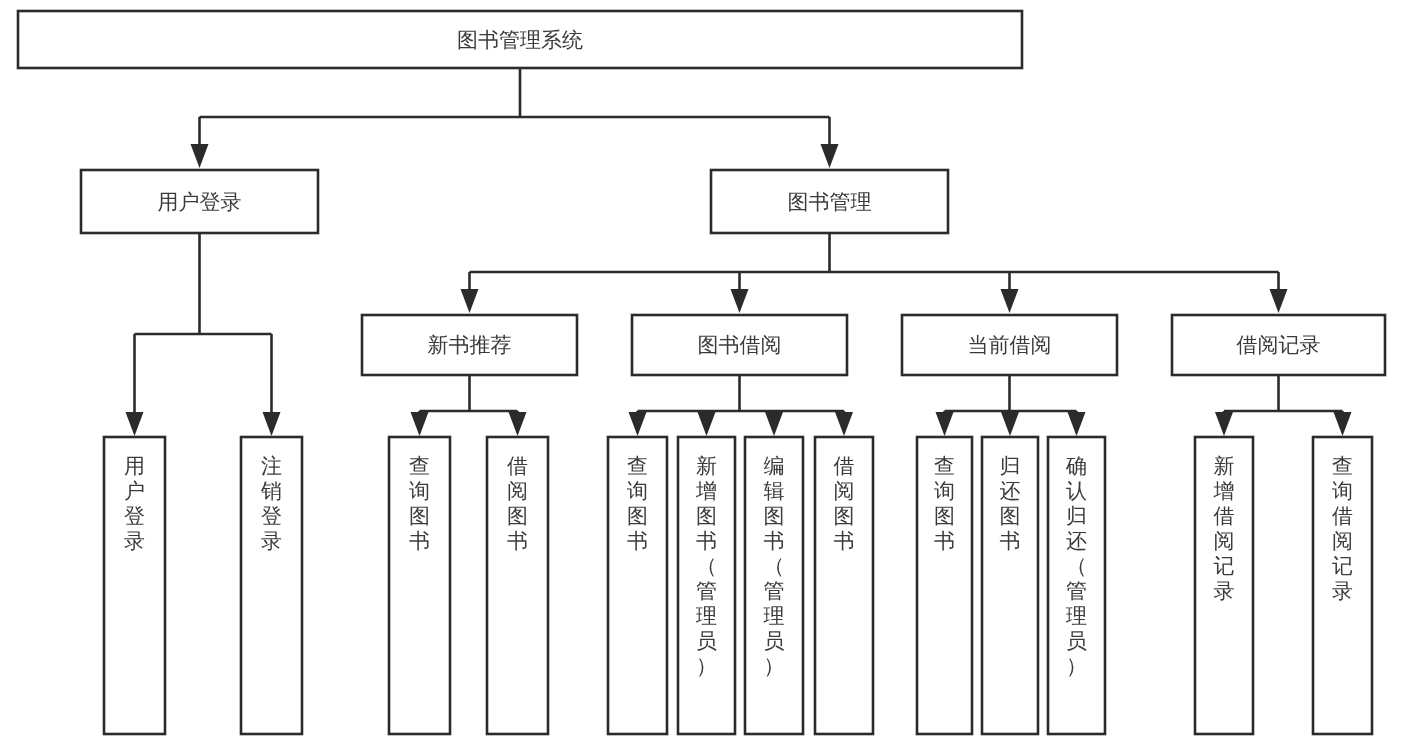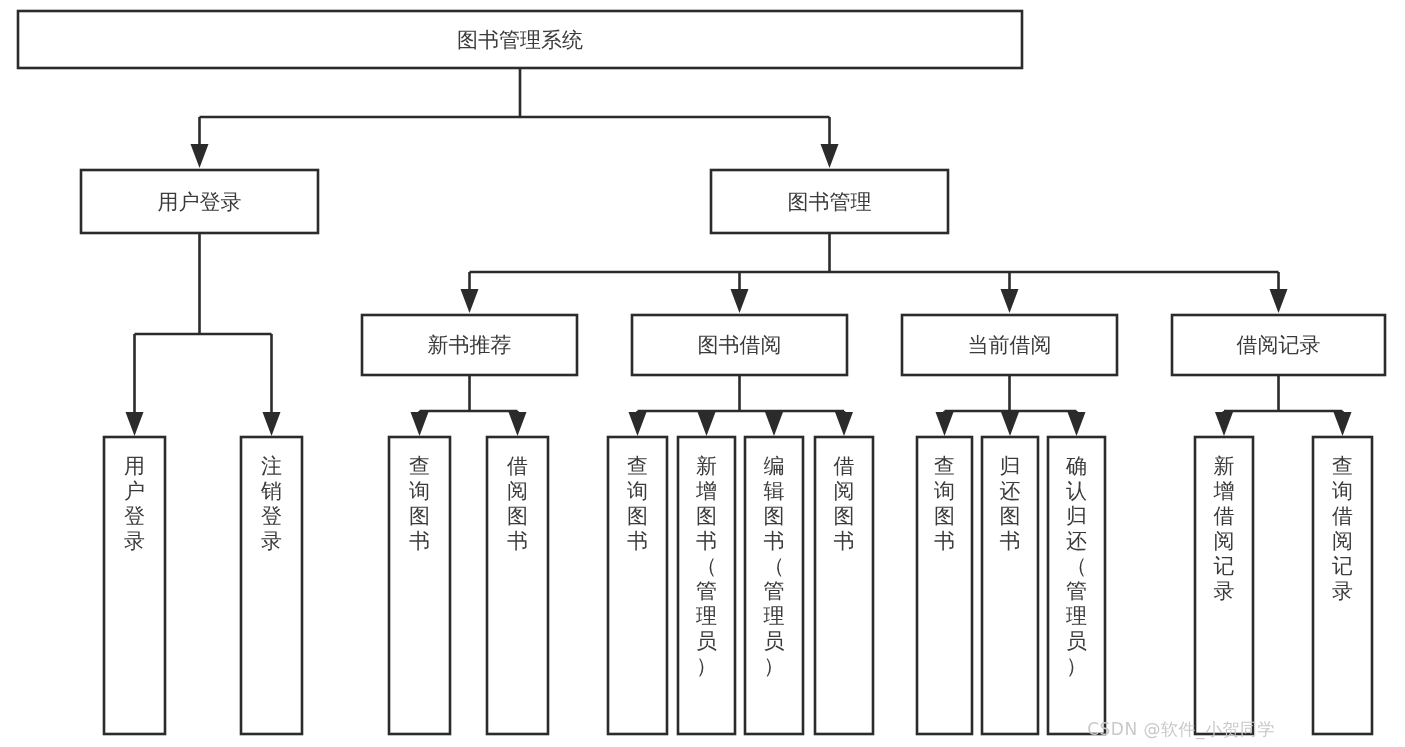--- a/index.html
+++ b/index.html
@@ -204,14 +204,13 @@
           <rect x="1195" y="437" width="58" height="297" class="node-box"></rect>
           <text x="1224" y="473" class="node-label-v"><tspan x="1224" dy="0">新</tspan><tspan x="1224" dy="25">增</tspan><tspan x="1224" dy="25">借</tspan><tspan x="1224" dy="25">阅</tspan><tspan x="1224" dy="25">记</tspan><tspan x="1224" dy="25">录</tspan></text>
         </g>
         <g>
           <rect x="1313" y="437" width="59" height="297" class="node-box"></rect>
           <text x="1342.5" y="473" class="node-label-v"><tspan x="1342.5" dy="0">查</tspan><tspan x="1342.5" dy="25">询</tspan><tspan x="1342.5" dy="25">借</tspan><tspan x="1342.5" dy="25">阅</tspan><tspan x="1342.5" dy="25">记</tspan><tspan x="1342.5" dy="25">录</tspan></text>
         </g>
       </g>
   </svg>
 
-  <div class="watermark">CSDN @软件_小贺同学</div>
 </div>
 
 </body></html>

